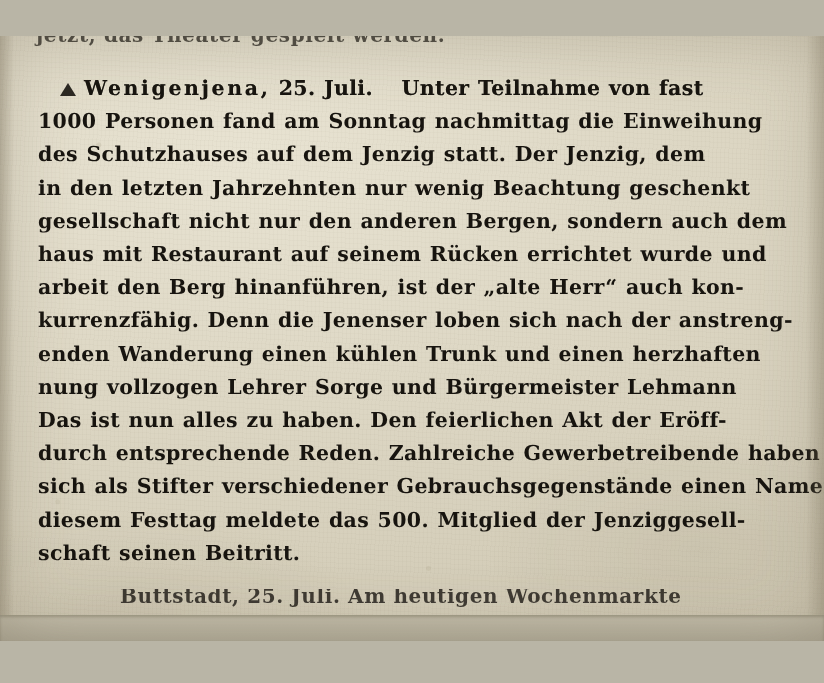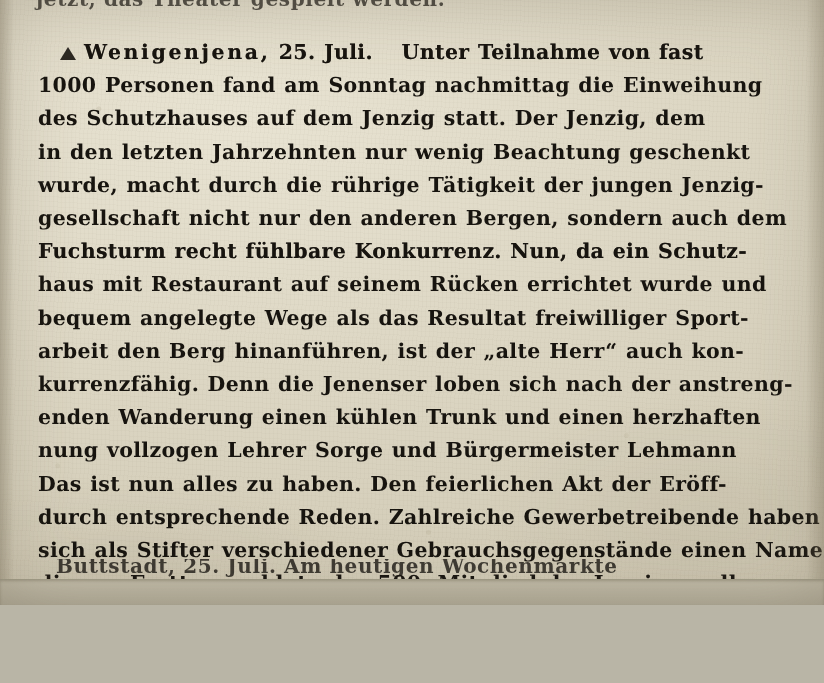--- a/index.html
+++ b/index.html
@@ -15,20 +15,21 @@
   }
 
   
   #scan {
     position: relative;
     width: 824px;
     height: 605px;
     background:
       radial-gradient(ellipse 120% 90% at 30% 20%, #e8e3d2 0%, #ddd7c4 45%, #cfc8b3 100%);
     overflow: hidden;
+    margin-top: 36px;
   }
 
   
   #grain {
     position: absolute;
     inset: 0;
     pointer-events: none;
     background-image:
       radial-gradient(circle at 12% 18%, rgba(150,140,110,.18) 0 2px, transparent 3px),
       radial-gradient(circle at 68% 9%,  rgba(150,140,110,.14) 0 2px, transparent 3px),
@@ -66,23 +67,23 @@
   }
   #clip-top {
     top: 0;
     height: 22px;
     padding-left: 36px;
     opacity: .72;
   }
   #clip-top span { display: inline-block; transform: translateY(-13px); filter: blur(.4px); }
 
   #clip-bottom {
-    bottom: 20px;
+    bottom: 26px;
     height: 26px;
-    padding-left: 56px;
+    padding-left: 120px;
     opacity: .78;
   }
   #clip-bottom span { display: inline-block; transform: translateY(-5px); filter: blur(.5px); }
 
   
   #article {
     position: absolute;
     left: 38px;
     top: 36px;
     width: 760px;
@@ -171,25 +172,22 @@
     <span>jetzt, das Theater gespielt werden.</span>
   </div>
 
   <div id="article">
 
     <span class="line ink-heavy"><span class="triangle"></span><span class="place">Wenigenjena</span><span class="sp">, </span><span>25. Juli.</span><span class="sp">&nbsp;&nbsp; </span><span>Unter Teilnahme von fast</span></span>
 
     <span class="line">1000 Personen fand am Sonntag nachmittag die Einweihung</span>
     <span class="line">des Schutzhauses auf dem Jenzig statt.   Der Jenzig, dem</span>
     <span class="line">in den letzten Jahrzehnten nur wenig Beachtung geschenkt</span>
-    <span class="line">wurde, macht durch die rührige Tätigkeit der jungen Jenzig-</span>
     <span class="line">gesellschaft nicht nur den anderen Bergen, sondern auch dem</span>
-    <span class="line ink-heavy">Fuchsturm recht fühlbare Konkurrenz.    Nun, da ein Schutz-</span>
     <span class="line">haus mit Restaurant auf seinem Rücken errichtet wurde und</span>
-    <span class="line">bequem angelegte Wege als das Resultat freiwilliger Sport-</span>
     <span class="line">arbeit den Berg hinanführen,  ist der „alte Herr“ auch kon-</span>
     <span class="line">kurrenzfähig.  Denn die Jenenser loben sich nach der anstreng-</span>
     <span class="line">enden Wanderung einen kühlen Trunk und einen herzhaften</span>
     <span class="line">nung vollzogen Lehrer Sorge und Bürgermeister Lehmann</span>
     <span class="line">Das ist nun alles zu haben.   Den feierlichen Akt der Eröff-</span>
     <span class="line">durch entsprechende Reden.  Zahlreiche Gewerbetreibende haben</span>
     <span class="line">sich als Stifter verschiedener Gebrauchsgegenstände einen Namen</span>
     <span class="line">diesem Festtag meldete das 500. Mitglied der Jenziggesell-</span>
     <span class="line last">schaft seinen Beitritt.</span>
   </div>

